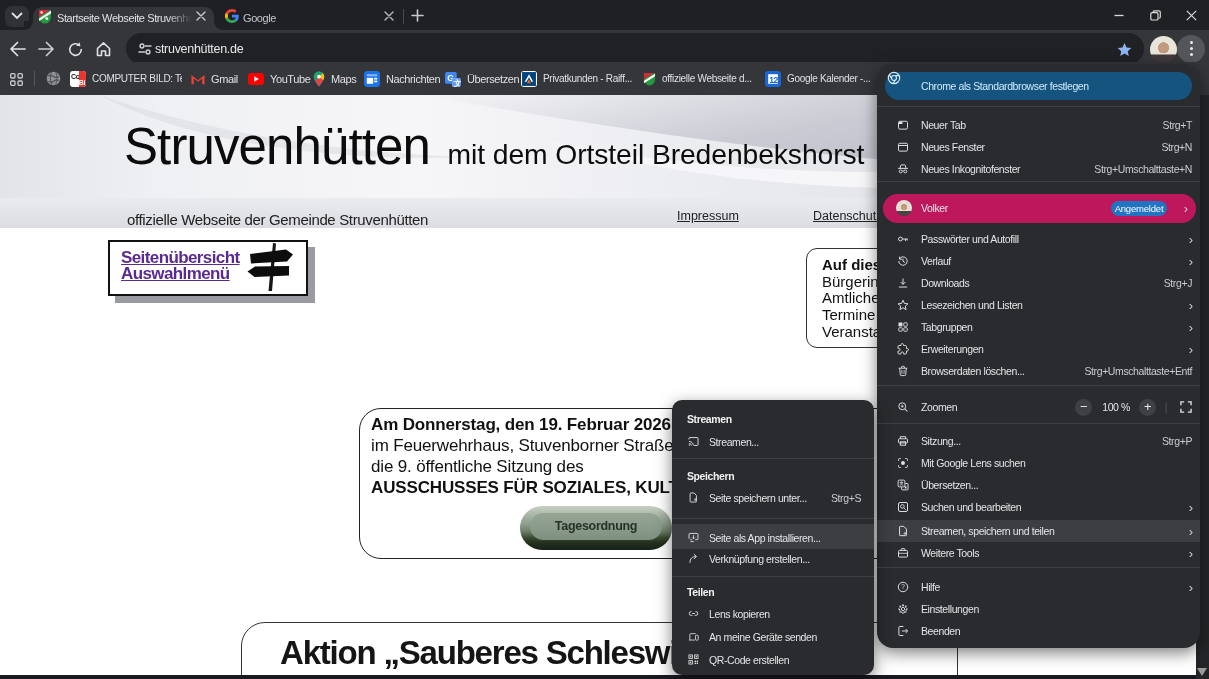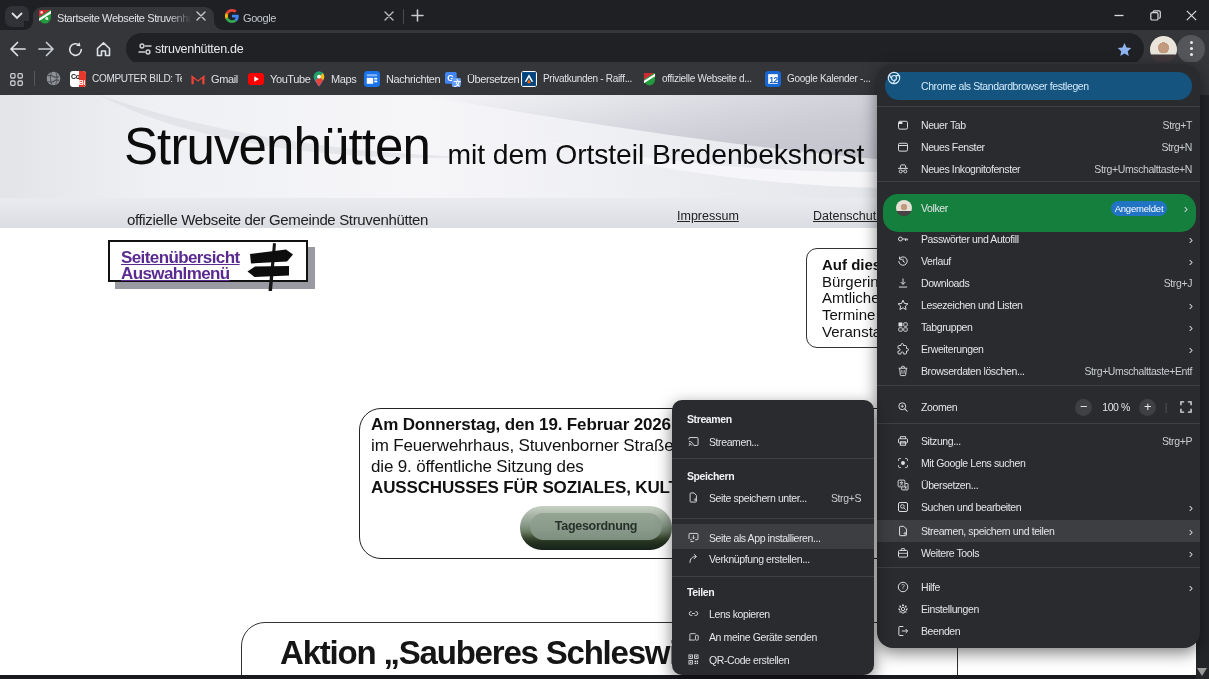--- a/index.html
+++ b/index.html
@@ -41,21 +41,21 @@
          font-weight:bold; flex:0 0 16px; }
 
   
   #phead { left:0; top:95px; width:1196px; height:131px; overflow:hidden;
      background:linear-gradient(100deg,#fbfbfc 0%, #f1f1f4 45%, #d8d9df 100%); }
   #pband2 { left:0; top:198px; width:1196px; height:30px;
      background:linear-gradient(180deg,#eaebef,#dcdde3); }
   #ptitle { left:124px; top:121px; white-space:nowrap; color:#0c0c0c; font-size:51px; line-height:51px; letter-spacing:-0.9px;text-align:center;}
   #psub  { left:127px; top:184px; font-size:15px; letter-spacing:-0.35px; color:#222;margin-top:27px; }
   .plink { top:209px; font-size:12.5px; color:#222; text-decoration:underline; }
-  #sbox { left:108px; top:240px; width:200px; height:42px; background:#fff;
+  #sbox { left:108px; top:240px; width:200px; height:56px; background:#fff;
      border:2.5px solid #111; box-shadow:7px 7px 0px #9a9aa2; }
   #sboxtxt { position:absolute; left:11px; top:8px; font-size:17px; letter-spacing:-0.6px; font-weight:bold; color:#5b2a91;
      text-decoration:underline; line-height:16px; }
   #adbox { left:806px; top:248px; width:240px; height:100px; background:#fff;
      border:1.5px solid #333; border-radius:11px; }
   #adtxt { position:absolute; left:15px; top:8px; font-size:15px; color:#111; line-height:16.7px; white-space:nowrap;}
   #annbox { left:359px; top:408px; width:592px; height:151px; background:#fff;
      border:1.5px solid #222; border-radius:22px; }
   #anntxt { left:371px; top:414px; font-size:17px; letter-spacing:-0.15px; line-height:21px; color:#111; white-space:nowrap;}
   #tagbtn { left:520px; top:506px; width:152px; height:44px; border-radius:22px;
@@ -77,21 +77,21 @@
   #menu { left:877px; top:64px; width:323px; height:584px; background:#2a2b2e; border-radius:16px;
      box-shadow:0 5px 16px rgba(0,0,0,.5); font-size:10.5px; letter-spacing:-0.4px; color:#e2e4e7; }
   #banner { position:absolute; left:8px; top:8px; width:307px; height:28px; border-radius:14px;
      background:#14547f; color:#d2e9fc; line-height:28px; }
   .mrow { position:absolute; left:0; width:323px; height:22px; line-height:22px; }
   .mico { position:absolute; left:20px; width:12px; height:12px; }
   .mlabel { position:absolute; left:44px; top:0; }
   .msc { position:absolute; right:8px; top:0; color:#c9ccd0; }
   .mchev { position:absolute; right:7px; top:1px; color:#c9ccd0; font-size:13px; letter-spacing:0; }
   .msep { position:absolute; left:0; width:323px; height:1px; background:#3e4043; }
-  #volker { position:absolute; left:6px; top:130px; width:313px; height:38px; border-radius:15px; background:#15803d; }
+  #volker { position:absolute; left:6px; top:130px; width:313px; height:29px; border-radius:15px; background:#be185d; }
   #angemeldet { position:absolute; right:29px; top:7px; width:56px; height:15px; border-radius:8px;
      background:#2173c4; color:#fff; font-size:9.5px; letter-spacing:-0.2px; text-align:center; line-height:15px; }
   #mhl { position:absolute; left:0; top:456px; width:323px; height:22px; background:#3d3e42; }
   #vface { position:absolute; left:13px; top:6px; width:16px; height:16px; border-radius:50%;
      background:linear-gradient(180deg, rgba(0,0,0,0) 66%, #4a4244 67%),
        radial-gradient(circle at 50% 44%, #c29b7e 0 27%, #e5e0d5 28% 100%); }
 
   
   .zbtn { position:absolute; top:-8px; width:17px; height:17px; border-radius:50%; background:#3f4044;
      color:#e8eaec; text-align:center; line-height:16px; font-size:13px; }

